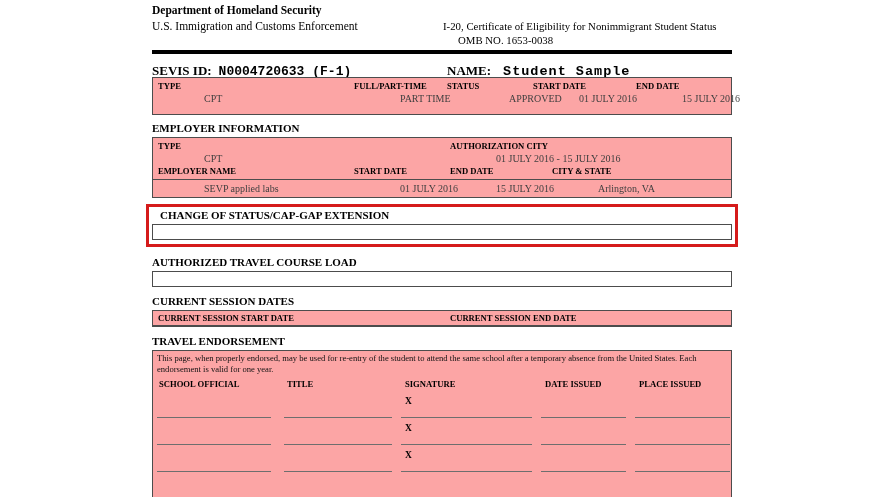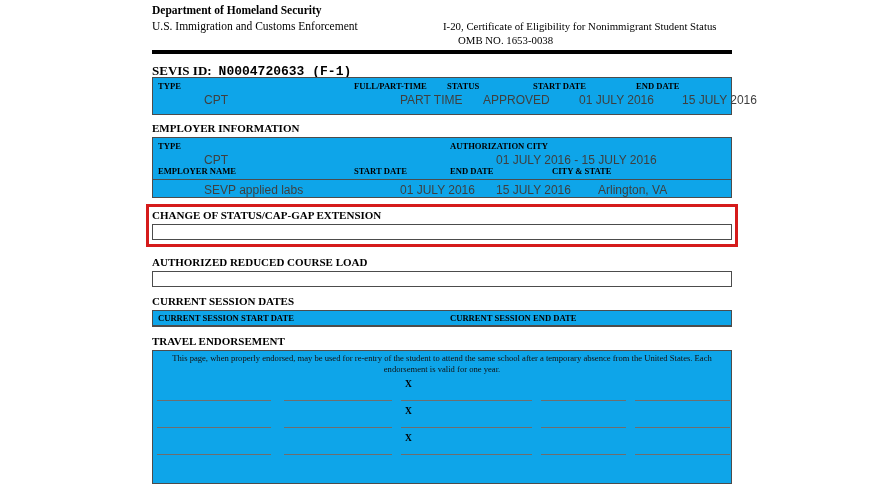--- a/index.html
+++ b/index.html
@@ -13,47 +13,47 @@
   .masthead{display:flex;align-items:flex-start;}
   .mast-left{width:291px;}
   .agency-title{font-weight:bold;font-size:11.5px;line-height:1.25;}
   .agency-sub{font-size:11.5px;line-height:1.25;margin-top:2px;}
   .mast-right{flex:1;margin-top:16px;}
   .form-title{font-size:10.8px;line-height:1.3;}
   .omb{font-size:10.8px;margin-top:1px;padding-left:15px;}
   .rule{height:4px;background:#000;margin-top:4px;}
 
   
-  .idline{display:flex;align-items:baseline;margin-top:7px;height:16px;flex-direction:column;}
+  .idline{display:flex;align-items:baseline;margin-top:7px;height:16px;}
   .id-left{width:295px;white-space:nowrap;}
   .id-right{white-space:nowrap;}
   .lbl{font-weight:bold;font-size:13px;}
   .mono-big{font-family:"Liberation Mono", monospace;font-weight:bold;font-size:13px;margin-left:7px;}
   .name-val{font-size:13.5px;margin-left:12px;letter-spacing:1px;}
 
   
   .sec-title{font-weight:bold;font-size:11px;margin:7px 0 3px 0;}
 
   
-  .box{border:1px solid #4c4c4c;position:relative;background:#0ea5e9;text-align:center;}
+  .box{border:1px solid #4c4c4c;position:relative;background:#fca5a5;}
   .trow{position:relative;}
   .trow > span{position:absolute;top:0;white-space:nowrap;}
   .h13{height:13px;}
   .h12{height:12px;}
   .h11{height:11px;}
   .th{font-weight:bold;font-size:8.6px;}
-  .tv{font-family:Liberation Sans, sans-serif;font-size:12px;color:#3f3f3f;padding-left:46px;}
+  .tv{font-family:Liberation Serif, serif;font-size:10px;color:#3f3f3f;padding-left:46px;}
   .underlined{border-bottom:1px solid #4c4c4c;}
   .pad-top{padding-top:3px;}
   .ea-box{height:33px;padding-top:3px;}
   .ei-box{height:56px;padding-top:3px;}
 
   
   .redbox{margin:6px 0 0 -6px;width:580px;border:3px solid #d51b1b;padding:1px 3px 4px 3px;}
-  .redbox .sec-title{margin:1px 0 3px 0;}
+  .redbox .sec-title{margin:1px 0 3px 8px;}
   .field-box{height:14px;border:1px solid #4c4c4c;background:#fff;}
 
   .csd-box{padding-top:2px;}
   .csd-head{height:12px;}
   .csd-vals{height:10px;padding-bottom:1px;}
 
   
   .te-box{padding-top:2px;}
   .te-note{font-size:8.6px;line-height:1.25;margin:0 4px;color:#111;}
   .te-headrow{position:relative;height:13px;margin-top:4px;}
@@ -97,21 +97,21 @@
     <div class="trow h12">
       <span class="th" style="left:5px">TYPE</span>
       <span class="th" style="left:201px">FULL/PART-TIME</span>
       <span class="th" style="left:294px">STATUS</span>
       <span class="th" style="left:380px">START DATE</span>
       <span class="th" style="left:483px">END DATE</span>
     </div>
     <div class="trow h11">
       <span class="tv" style="left:5px">CPT</span>
       <span class="tv" style="left:201px">PART TIME</span>
-      <span class="tv" style="left:284px">APPROVED</span>
+      <span class="tv" style="left:310px">APPROVED</span>
       <span class="tv" style="left:380px">01 JULY 2016</span>
       <span class="tv" style="left:483px">15 JULY 2016</span>
     </div>
   </div>
 
   <div class="sec-title">EMPLOYER INFORMATION</div>
   <div class="box ei-box">
     <div class="trow h12">
       <span class="th" style="left:5px">TYPE</span>
       <span class="th" style="left:297px">AUTHORIZATION CITY</span>
@@ -132,34 +132,41 @@
       <span class="tv" style="left:297px;top:3px">15 JULY 2016</span>
       <span class="tv" style="left:399px;top:3px">Arlington, VA</span>
     </div>
   </div>
 
   <div class="redbox" style="border-color: rgb(213, 27, 27);">
     <div class="sec-title">CHANGE OF STATUS/CAP-GAP EXTENSION</div>
     <div class="field-box"></div>
   </div>
 
-  <div class="sec-title" style="margin-top:9px">AUTHORIZED REDUCED COURSE LOAD</div>
+  <div class="sec-title" style="margin-top:9px">AUTHORIZED TRAVEL COURSE LOAD</div>
   <div class="field-box"></div>
 
   <div class="sec-title" style="margin-top:8px">CURRENT SESSION DATES</div>
   <div class="box csd-box">
     <div class="trow csd-head underlined">
       <span class="th" style="left:5px">CURRENT SESSION START DATE</span>
       <span class="th" style="left:297px">CURRENT SESSION END DATE</span>
     </div>
   </div>
 
   <div class="sec-title" style="margin-top:8px">TRAVEL ENDORSEMENT</div>
   <div class="box te-box">
     <div class="te-note">This page, when properly endorsed, may be used for re-entry of the student to attend the same school after a temporary absence from the United States. Each endorsement is valid for one year.</div>
+    <div class="te-headrow">
+      <span class="th" style="left:6px">SCHOOL OFFICIAL</span>
+      <span class="th" style="left:134px">TITLE</span>
+      <span class="th" style="left:252px">SIGNATURE</span>
+      <span class="th" style="left:392px">DATE ISSUED</span>
+      <span class="th" style="left:486px">PLACE ISSUED</span>
+    </div>
 
     <div class="sigrow">
       <span class="sigx">X</span>
       <span class="sline sl1"></span>
       <span class="sline sl2"></span>
       <span class="sline sl3"></span>
       <span class="sline sl4"></span>
       <span class="sline sl5"></span>
     </div>
     <div class="sigrow">

